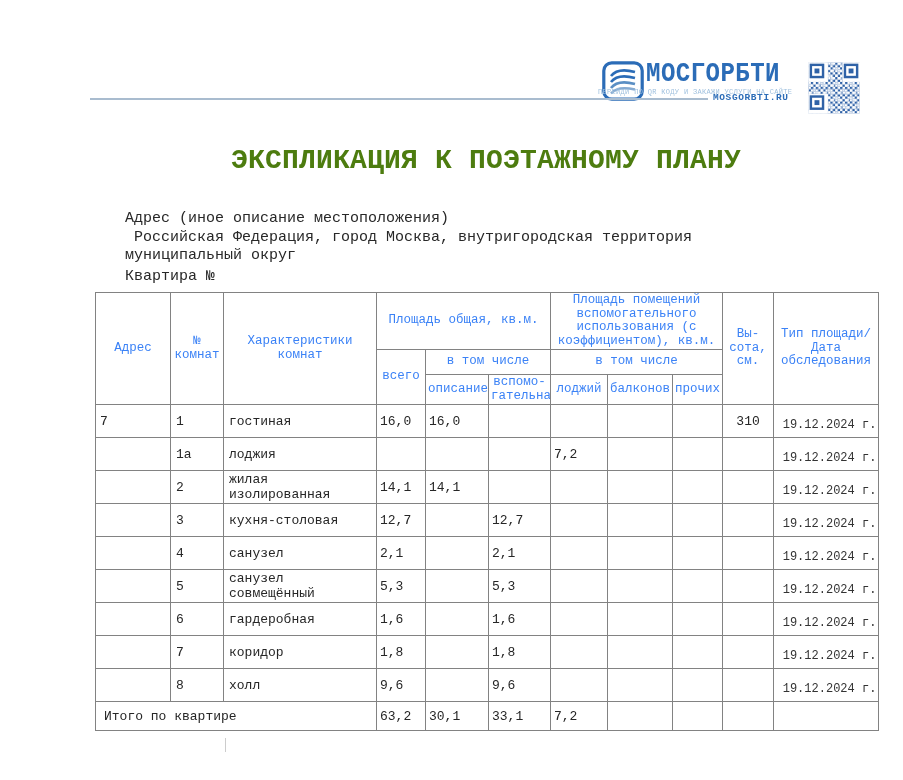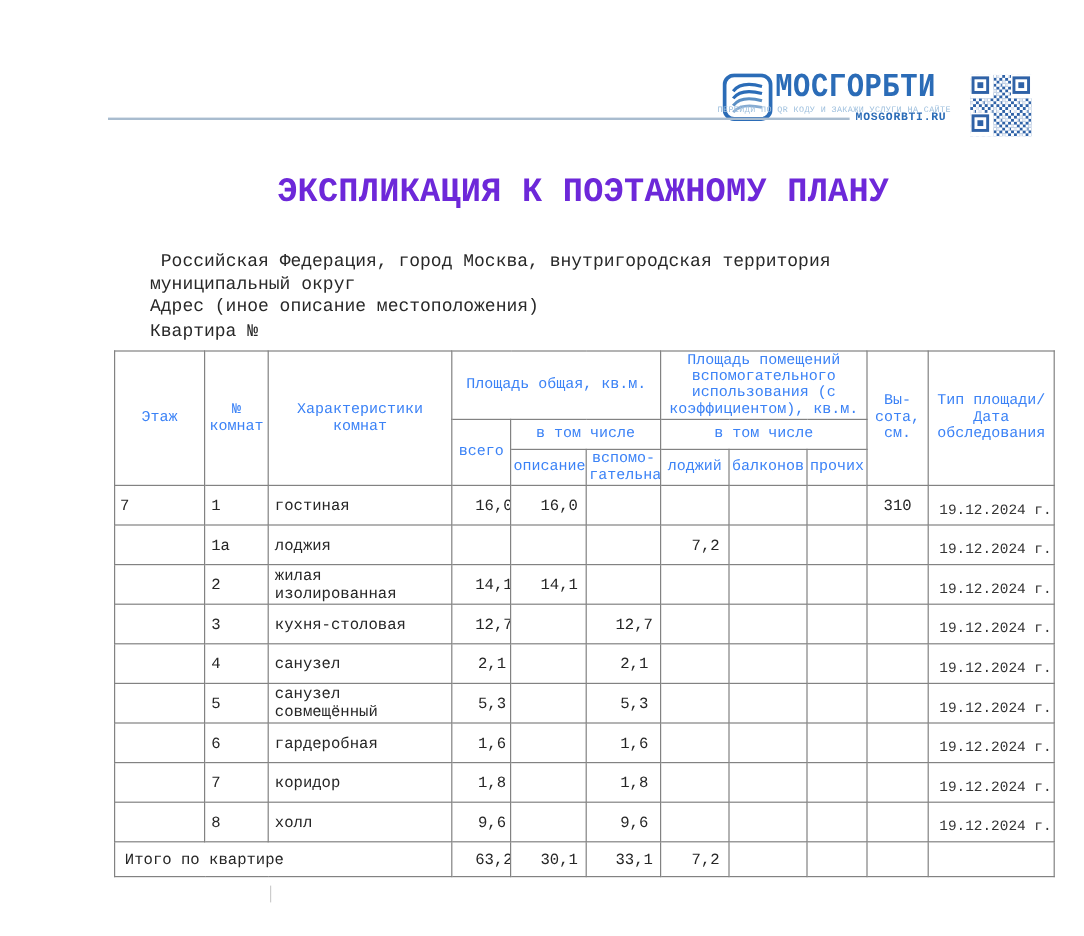--- a/index.html
+++ b/index.html
@@ -20,21 +20,21 @@
   }
   .head-rule { position:absolute; left:80px; top:98px; width:618px; height:2px; background:#a9bccf; }
   .site {
     position:absolute; left:703px; top:92px; font-size:9.5px; font-weight:bold;
     color:#2b6cb7; letter-spacing:0.6px; white-space:nowrap;
   }
   .qr { position:absolute; left:796px; top:62px; }
   
   .doc-title {
     position:absolute; left:60px; top:145px; width:832px; text-align:center;
-    font-size:28px; font-weight:bold; color:#6d28d9; letter-spacing:0.2px;
+    font-size:28px; font-weight:bold; color:#4d7c0f; letter-spacing:0.2px;
     transform:scaleY(1.02); white-space:nowrap;
   }
   
   .address { position:absolute; left:115px; top:210px; width:690px; font-size:15px; line-height:18.5px; color:#282828; }
   .address div { white-space:pre-wrap; }
   .apt-label { position:absolute; left:115px; top:268px; font-size:15px; color:#282828; }
   
   .tbl-wrap { position:absolute; left:85px; top:292px; }
   table { border-collapse:collapse; table-layout:fixed; width:783px; }
   th, td { border:1px solid #828282; overflow:hidden; }
@@ -44,21 +44,21 @@
   }
   tr.hr1 { height:56px; }
   tr.hr2 { height:25px; }
   tr.hr3 { height:28px; }
   tr.data { height:33px; }
   tr.total { height:29px; }
   td { font-size:13px; vertical-align:middle; color:#262626; }
   td.c-floor  { text-align:left; padding-left:4px; }
   td.c-num    { text-align:left; padding-left:5px; }
   td.c-name   { text-align:left; padding-left:5px; }
-  td.c-val    { text-align:center; padding-left:19px; }
+  td.c-val    { text-align:left; padding-left:3px; }
   td.c-height { text-align:center; }
   td.c-date   { font-size:12px; text-align:center; padding:8px 0 0 7px; color:#333333; }
   td.c-total-label { text-align:left; padding-left:8px; }
   
   .tick { position:absolute; left:215px; top:738px; width:1px; height:14px; background:#cccccc; }
 </style>
 </head>
 <body>
 
 <div class="page">
@@ -104,43 +104,43 @@
         <rect x="1.5" y="13.5" width="6" height="6" fill="#2f62a7"></rect>
         <rect x="2.5" y="14.5" width="4" height="4" fill="#ffffff"></rect>
         <rect x="3.5" y="15.5" width="2" height="2" fill="#2f62a7"></rect>
       </g>
     </svg>
   </div>
 
   <div class="doc-title">ЭКСПЛИКАЦИЯ К ПОЭТАЖНОМУ ПЛАНУ</div>
 
   <div class="address">
+    <div>Адрес (иное описание местоположения)</div>
     <div> Российская Федерация, город Москва, внутригородская территория муниципальный округ</div>
-    <div>Адрес (иное описание местоположения)</div>
   </div>
   <div class="apt-label">Квартира №</div>
 
   <div class="tbl-wrap">
     <table>
       <colgroup>
         <col style="width:75px">
           <col style="width:53px">
           <col style="width:153px">
         <col style="width:49px">
           <col style="width:63px">
           <col style="width:62px">
         <col style="width:57px">
           <col style="width:65px">
           <col style="width:50px">
         <col style="width:51px">
           <col style="width:105px">
       </colgroup>
       <tbody>
           <tr class="hr1">
-        <th rowspan="3">Этаж</th>
+        <th rowspan="3">Адрес</th>
         <th rowspan="3">№
 комнат</th>
         <th rowspan="3">Характеристики
 комнат</th>
         <th colspan="3">Площадь общая, кв.м.</th>
         <th colspan="3">Площадь помещений
 вспомогательного
 использования (с
 коэффициентом), кв.м.</th>
         <th rowspan="3">Вы-

